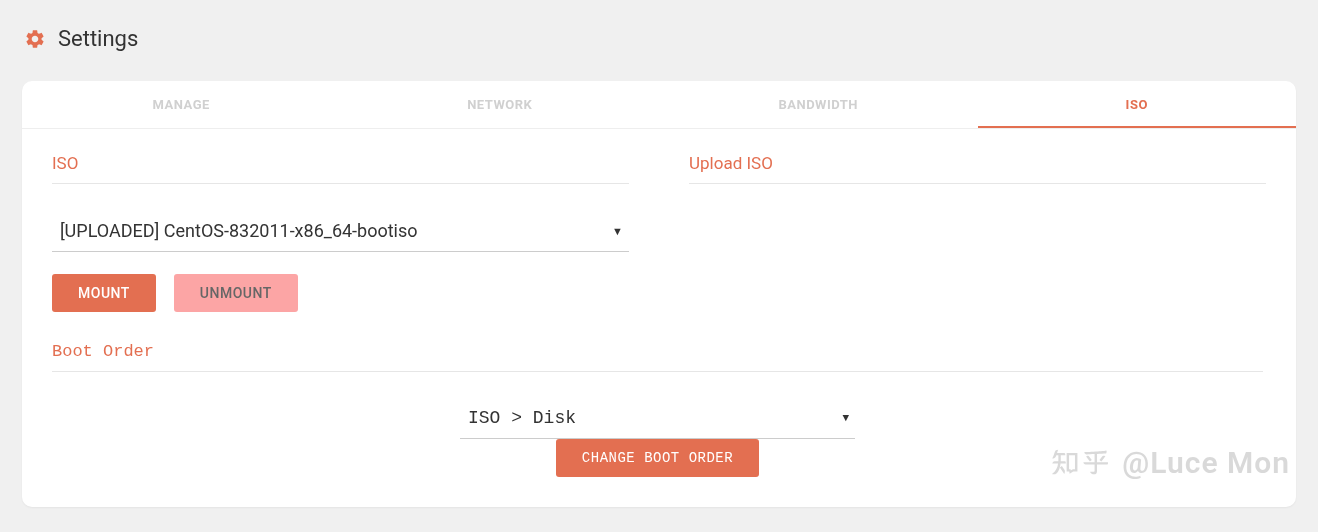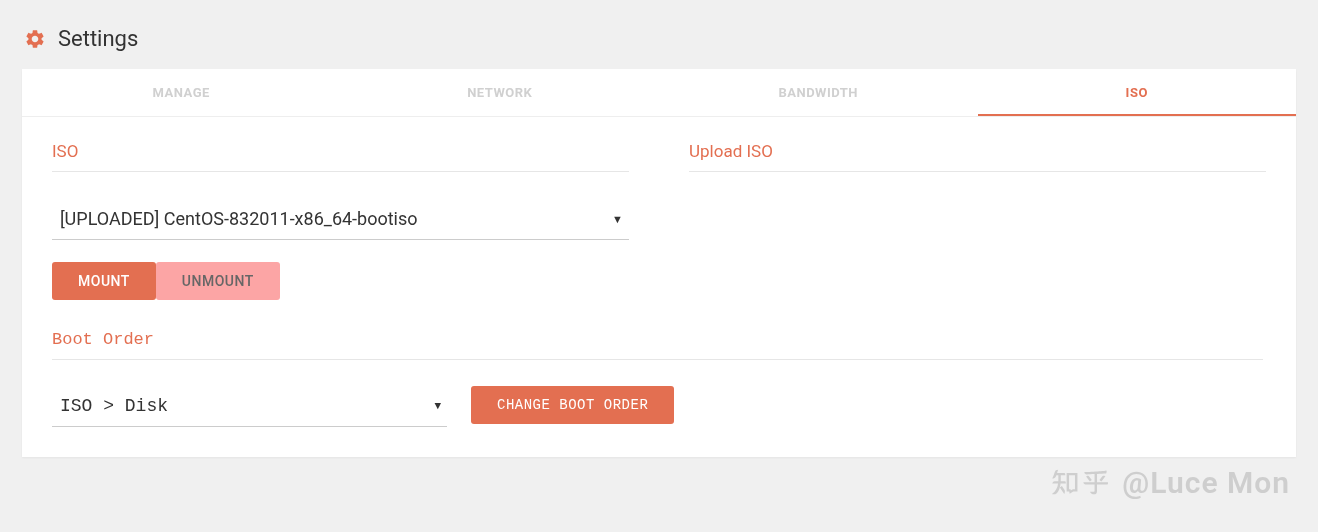--- a/index.html
+++ b/index.html
@@ -30,22 +30,22 @@
     .gear-icon svg {
       fill: #e36f51;
     }
     .page-title {
       font-size: 22px;
       font-weight: 400;
       color: #333;
     }
     .card {
       background: #fff;
-      margin: 0 22px 22px 22px;
-      border-radius: 0;
+      margin: 12px 22px 22px 22px;
+      border-radius: 10px;
       box-shadow: 0 1px 2px rgba(0,0,0,0.05);
     }
     .tabs {
       display: flex;
       border-bottom: 1px solid #eee;
     }
     .tab {
       flex: 1;
       text-align: center;
       padding: 16px 0 14px 0;
@@ -92,20 +92,21 @@
       position: absolute;
       right: 6px;
       top: 50%;
       transform: translateY(-50%);
       font-size: 11px;
       color: #333;
       pointer-events: none;
     }
     .btn-row {
       display: flex;
+      gap: 18px;
       align-items: center;
     }
     .btn {
       padding: 11px 26px;
       font-size: 14px;
       font-weight: 500;
       letter-spacing: 0.5px;
       text-transform: uppercase;
       border: none;
       border-radius: 3px;
@@ -131,36 +132,36 @@
       font-size: 14px;
       font-style: italic;
       padding-left: 10px;
     }
     .full-row {
       padding: 0 33px 30px 30px;
       font-family: Liberation Mono, monospace;
     }
     .boot-row {
       display: flex;
-      gap: 24px;
-      align-items: flex-start;
+      align-items: center;
+      flex-direction: column;
     }
     .boot-select {
       position: relative;
       border-bottom: 1px solid #ccc;
       width: 395px;
       cursor: pointer;
     }
     .boot-select .select-value {
       padding: 10px 28px 10px 8px;
     }
     .watermark {
       position: fixed;
       right: 28px;
-      bottom: 28px;
+      bottom: 48px;
       font-size: 30px;
       font-weight: 600;
       color: rgba(120, 120, 120, 0.28);
       pointer-events: none;
       user-select: none;
       letter-spacing: 1px;
       white-space: nowrap;
       margin-top: 48px;
     }
     .watermark-logo {

